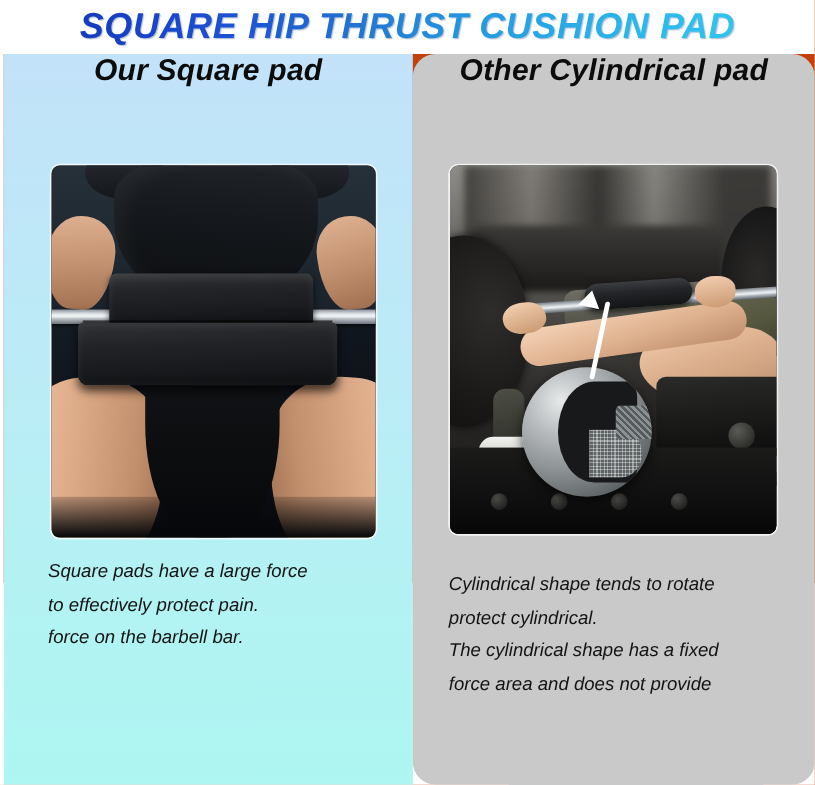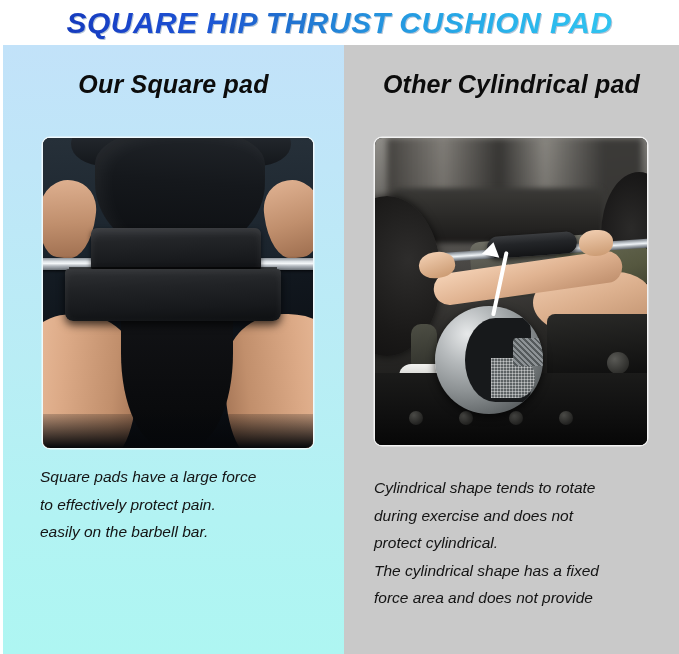--- a/index.html
+++ b/index.html
@@ -70,30 +70,30 @@
     box-sizing: border-box;
   }
   .panel-left {
     width: 344px;
     background: linear-gradient(to bottom, #c2e2f9 0%, #bfe6f8 20%, #b9edf5 52%, #b2f3f3 78%, #aef6f2 100%);
     border-left: 3px solid #ffffff;
   }
   .panel-right {
     width: 335px;
     background: #c9c9c9;
+    border-radius: 19px;
   }
 
   .panel-heading {
     text-align: center;
     font-size: 25px;
     font-weight: bold;
     font-style: italic;
     color: #0c0c0c;
     margin: 0;
-    padding-top: 25px;
     letter-spacing: 0.2px;
   }
 
   
   .photo-frame {
     position: absolute;
     border-radius: 7px;
     overflow: hidden;
     background: #101215;
     box-shadow: 0 0 0 1.5px rgba(255,255,255,0.75);
@@ -410,21 +410,21 @@
           <div class="sh L-pad-top"></div>
           <div class="sh L-pad-seam"></div>
           <div class="sh L-pad-bot"></div>
           <div class="sh L-floor"></div>
         </div>
       </div>
 
       <div class="caption caption-left">
         <p>Square pads have a large force</p>
         <p>to effectively protect pain.</p>
-        <p>easily on the barbell bar.</p>
+        <p>force on the barbell bar.</p>
       </div>
     </div>
 
     <div class="panel panel-right">
 
       <h2 class="panel-heading">Other Cylindrical pad</h2>
 
       <div class="photo-frame photo-right">
         <div class="scene">
           <div class="sh R-bg"></div>
@@ -455,21 +455,20 @@
             <div class="R-cyl-mesh"></div>
             <div class="R-cyl-gap"></div>
           </div>
           <div class="sh R-arrow-line"></div>
           <div class="sh R-arrow-head"></div>
         </div>
       </div>
 
       <div class="caption caption-right">
         <p>Cylindrical shape tends to rotate</p>
-        <p>during exercise and does not</p>
         <p>protect cylindrical.</p>
         <p>The cylindrical shape has a fixed</p>
         <p>force area and does not provide</p>
       </div>
     </div>
 
   </div>
 </div>
 
 </body></html>

